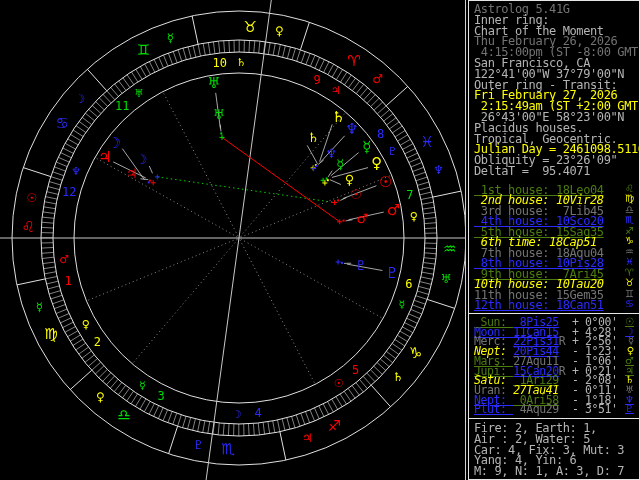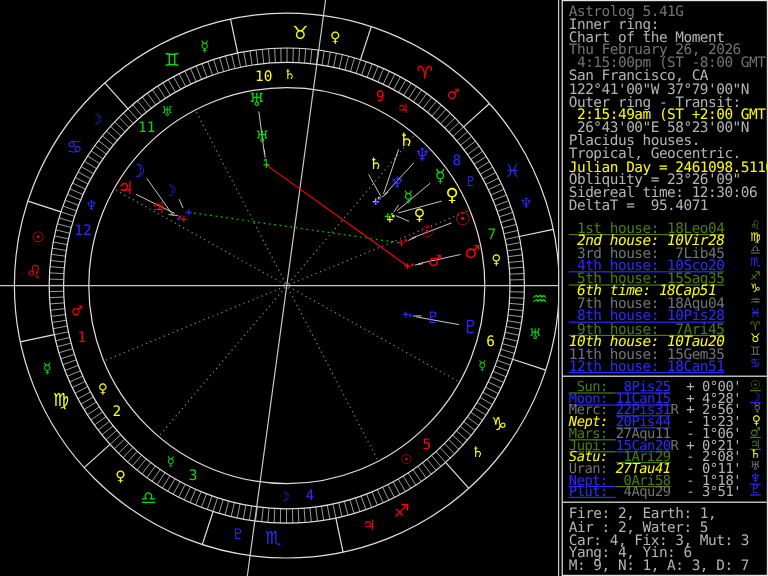--- a/index.html
+++ b/index.html
@@ -405,27 +405,27 @@
   <div id="sidebar">
     <div class="sec" id="info-section" style="top:3px">
         <div class="prow w">Astrolog 5.41G</div>
         <div class="prow g">Inner ring:</div>
         <div class="prow g">Chart of the Moment</div>
         <div class="prow w">Thu February 26, 2026</div>
         <div class="prow w"> 4:15:00pm (ST -8:00 GMT)</div>
         <div class="prow g">San Francisco, CA</div>
         <div class="prow g">122°41'00"W 37°79'00"N</div>
         <div class="prow g">Outer ring - Transit:</div>
+        <div class="prow y">Fri February 27, 2026</div>
         <div class="prow y"> 2:15:49am (ST +2:00 GMT)</div>
         <div class="prow g"> 26°43'00"E 58°23'00"N</div>
         <div class="prow g">Placidus houses.</div>
         <div class="prow g">Tropical, Geocentric.</div>
         <div class="prow y">Julian Day = 2461098.5110</div>
         <div class="prow g">Obliquity = 23°26'09"</div>
-        <div class="prow g">Sidereal time: 12:30:06</div>
         <div class="prow g">DeltaT =  95.4071</div>
       </div>
     <div class="sec" id="house-section" style="top:184px">
         <div class="prow hrow fire"><span> 1st house: 18Leo04</span><span class="glyphcol">♌</span></div>
         <div class="prow hrow earth"><span> 2nd house: 10Vir28</span><span class="glyphcol">♍</span></div>
         <div class="prow hrow air"><span> 3rd house:  7Lib45</span><span class="glyphcol">♎</span></div>
         <div class="prow hrow water"><span> 4th house: 10Sco20</span><span class="glyphcol">♏</span></div>
         <div class="prow hrow fire"><span> 5th house: 15Sag35</span><span class="glyphcol">♐</span></div>
         <div class="prow hrow earth"><span> 6th time: 18Cap51</span><span class="glyphcol">♑</span></div>
         <div class="prow hrow air"><span> 7th house: 18Aqu04</span><span class="glyphcol">♒</span></div>

